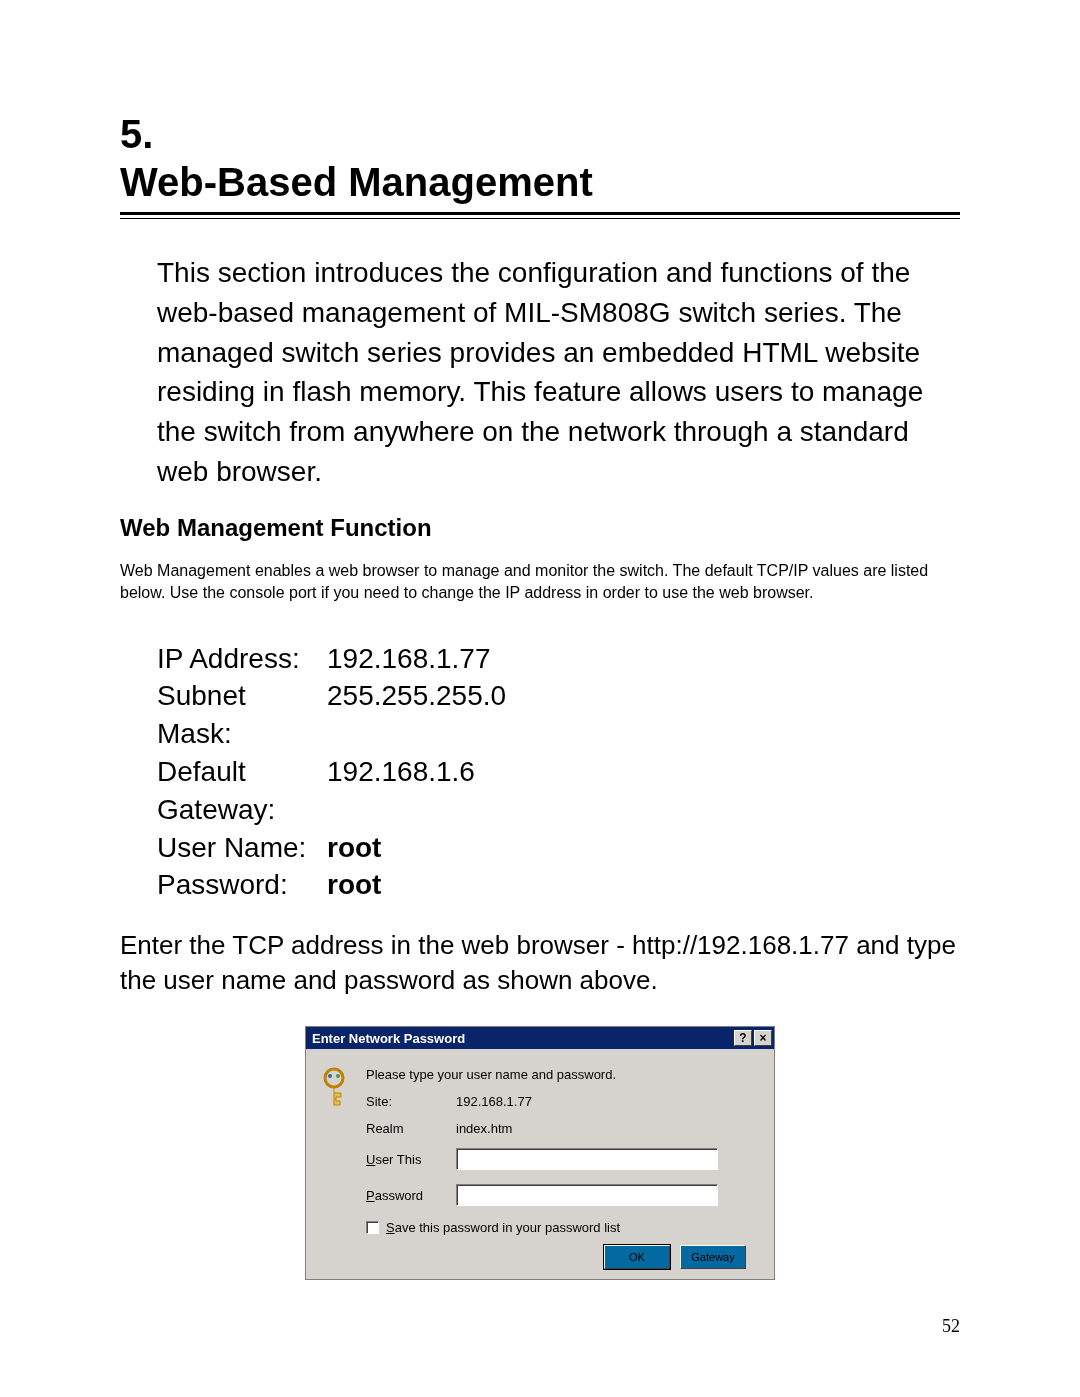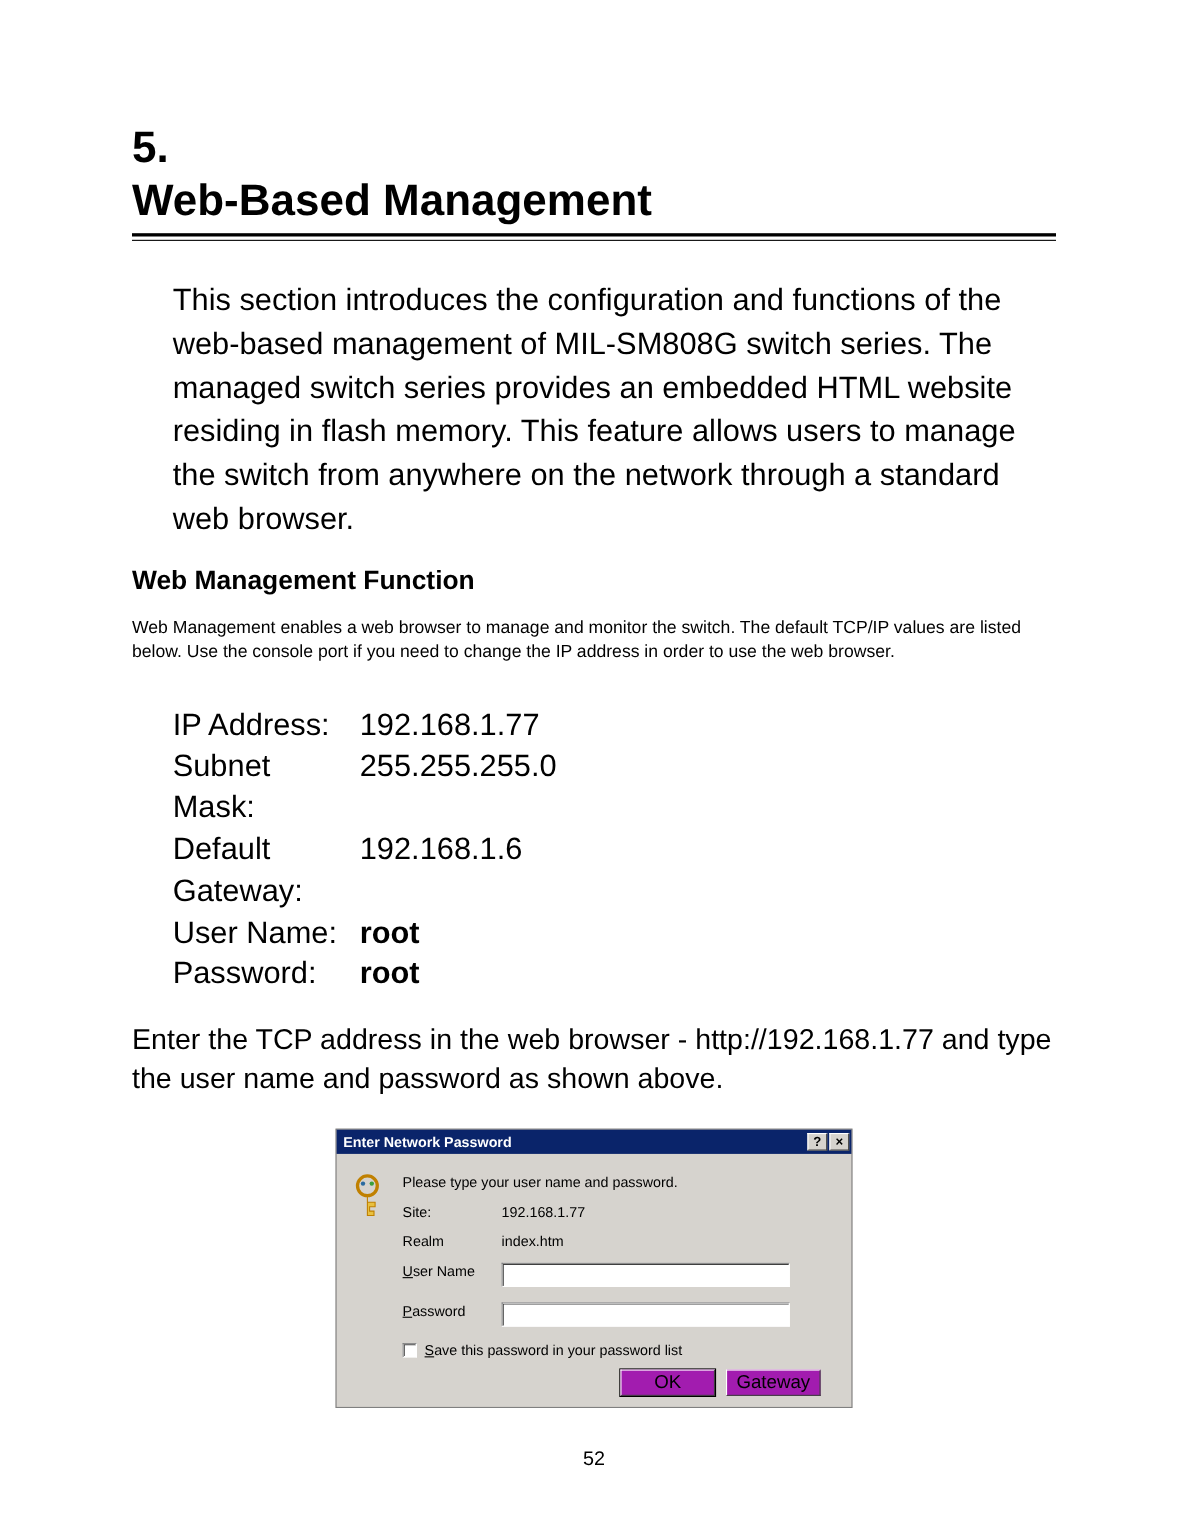--- a/index.html
+++ b/index.html
@@ -113,21 +113,21 @@
     display: flex;
     padding: 18px 14px 10px 14px;
   }
   .dialog-icon-col {
     width: 46px;
     flex-shrink: 0;
   }
   .dialog-form-col { flex: 1; }
   .form-row {
     display: flex;
-    align-items: flex-start;
+    align-items: center;
     margin-bottom: 14px;
   }
   .form-row.tight { margin-bottom: 12px; }
   .form-label {
     width: 90px;
     font-size: 13px;
   }
   .form-label .ul { text-decoration: underline; }
   .form-value {
     font-size: 13px;
@@ -165,38 +165,38 @@
   }
   .checkbox-label .ul { text-decoration: underline; }
   .button-row {
     display: flex;
     justify-content: flex-end;
     gap: 10px;
     padding-right: 14px;
     margin-top: 8px;
   }
   .win-button {
-    width: 86px;
+    width: 66px;
     height: 24px;
-    background: #a21caf;
+    background: #0369a1;
     border-top: 1px solid #fff;
     border-left: 1px solid #fff;
     border-right: 1px solid #404040;
     border-bottom: 1px solid #404040;
-    font-size: 17px;
+    font-size: 11px;
     display: flex;
     align-items: center;
     justify-content: center;
   }
   .win-button.default {
     box-shadow: 0 0 0 1px #000;
   }
   .page-num {
-    text-align: center;
-    font-family: Liberation Sans, sans-serif;
+    text-align: right;
+    font-family: Liberation Serif, serif;
     font-size: 18px;
     margin-top: 20px;
   }
 </style>
 </head>
 <body>
 
 <div class="page">
 
   <div class="chapter-num">5.</div>
@@ -259,21 +259,21 @@
         </div>
         <div class="form-row tight">
           <div class="form-label">Site:</div>
           <div class="form-value">192.168.1.77</div>
         </div>
         <div class="form-row tight">
           <div class="form-label">Realm</div>
           <div class="form-value">index.htm</div>
         </div>
         <div class="form-row">
-          <div class="form-label"><span class="ul">U</span><span>ser Name</span></div>
+          <div class="form-label"><span class="ul">U</span><span>ser This</span></div>
           <input class="form-input" type="text" value="" style="">
         </div>
         <div class="form-row">
           <div class="form-label"><span class="ul">P</span><span>assword</span></div>
           <input class="form-input" type="password" value="" style="">
         </div>
         <div class="checkbox-row">
           <div class="checkbox-box"></div>
           <div class="checkbox-label"><span class="ul">S</span><span>ave this password in your password list</span></div>
         </div>

